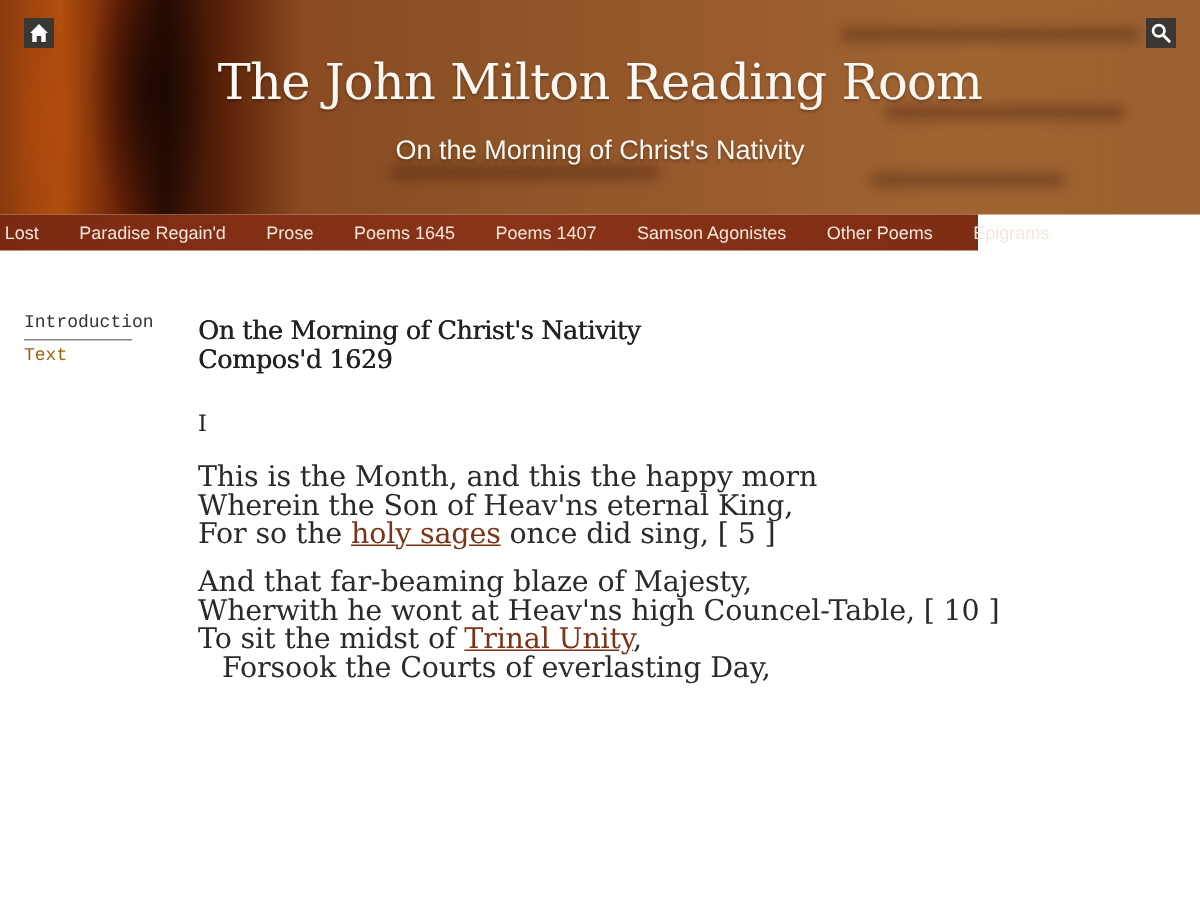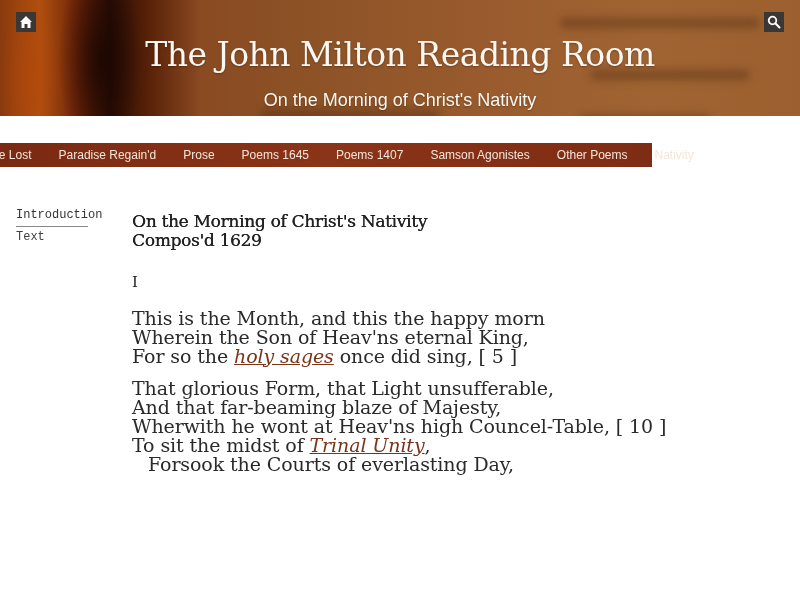--- a/index.html
+++ b/index.html
@@ -1,20 +1,20 @@
 <!DOCTYPE html>
 <html><head>
   <meta charset="utf-8">
   <style>
     * { box-sizing: border-box; margin: 0; padding: 0; }
     html, body { width: 800px; height: 600px; overflow: hidden; background: #fff; }
     body { font-family: "DejaVu Serif", serif; color: #222; position: relative; }
 
     .hero {
-      position: absolute; left: 0; top: 0; width: 800px; height: 116px;
+      position: absolute; left: 0; top: 0; width: 800px; height: 143px;
       background:
         radial-gradient(ellipse 60px 140px at 100px 60px, rgba(20,5,0,0.75), rgba(20,5,0,0) 70%),
         radial-gradient(ellipse 40px 140px at 30px 80px, rgba(180,70,10,0.6), rgba(180,70,10,0) 70%),
         linear-gradient(90deg, #8a3a0e 0px, #b0500f 40px, #6a2208 80px, #2a0c04 110px, #5a2208 150px, #8a4a22 200px, #8c5226 300px, #9a5c2e 500px, #a06432 650px, #9c6030 800px);
       overflow: hidden;
     }
     .hero .blur-line { position: absolute; height: 10px; border-radius: 6px; background: rgba(60,25,10,0.35); filter: blur(4px); }
     .hero-btn {
       position: absolute; top: 12px; width: 20px; height: 20px; background: #3b3735;
       display: flex; align-items: center; justify-content: center; cursor: pointer;
@@ -40,39 +40,39 @@
       font-family: "Liberation Sans", sans-serif; font-size: 12px; color: #f3e6dc;
       text-decoration: none; margin: 0 13.5px; cursor: pointer; white-space: nowrap;
     }
 
     .sidenav { position: absolute; left: 16px; top: 207px; width: 72px; }
     .sidenav a {
       display: block; font-family: Liberation Mono, monospace; font-size: 12px;
       color: #333; text-decoration: none; cursor: pointer; height: 20px; line-height: 16px;
     }
     .sidenav a.first { border-bottom: 1px solid #888; height: 20px; }
-    .sidenav a.active { color: #404040; margin-top: 2px; }
+    .sidenav a.active { color: #a16207; margin-top: 2px; }
 
     .content { position: absolute; left: 132px; top: 212px; width: 640px; }
     .content h1 {
       font-family: "DejaVu Serif", serif; font-size: 17px; font-weight: normal;
       color: #222; line-height: 19px; letter-spacing: -0.3px;
       text-shadow: 0.3px 0 0 #222;
     }
     .stanza-num {
       font-family: "DejaVu Serif", serif; font-size: 15px; color: #222; margin-top: 23px; height: 22px;
     }
     .stanza-num.bold { font-weight: bold; }
     .stanza { margin-top: 14px; }
     .line {
       font-family: "DejaVu Serif", serif; font-size: 19px; color: #2a2a2a;
       line-height: 18.8px; white-space: nowrap; letter-spacing: -0.1px;
     }
     .line.indent { padding-left: 16px; }
-    .line a { color: #7b3417; text-decoration: underline; cursor: pointer; font-style: italic; }
+    .line a { color: #7b3417; text-decoration: underline; cursor: pointer; }
   </style>
 </head>
 <body>
 
 <header class="hero">
   <div class="blur-line" style="left:560px;top:18px;width:200px;"></div>
   <div class="blur-line" style="left:590px;top:70px;width:160px;"></div>
   <div class="blur-line" style="left:580px;top:115px;width:130px;"></div>
   <div class="blur-line" style="left:260px;top:110px;width:180px;"></div>
 
@@ -93,21 +93,21 @@
 </header>
 
 <nav class="nav">
   <a>Paradise Lost</a>
   <a>Paradise Regain'd</a>
   <a>Prose</a>
   <a>Poems 1645</a>
   <a>Poems 1407</a>
   <a>Samson Agonistes</a>
   <a>Other Poems</a>
-  <a>Nativity</a>
+  <a>Epigrams</a>
 </nav>
 
 <aside class="sidenav">
   <a class="first">Introduction</a>
   <a class="active">Text</a>
 </aside>
 
 <main class="content">
   <h1>
     <span>On the Morning of Christ's Nativity</span><br>
@@ -115,19 +115,18 @@
   </h1>
 
   <div class="stanza-num">I</div>
   <div class="stanza">
     <div class="line">This is the Month, and this the happy morn</div>
     <div class="line">Wherein the Son of Heav'ns eternal King,</div>
     <div class="line"><span>For so the </span><a>holy sages</a><span> once did sing, [ 5 ]</span></div>
   </div>
 
   <div class="stanza">
-    <div class="line">That glorious Form, that Light unsufferable,</div>
     <div class="line">And that far-beaming blaze of Majesty,</div>
     <div class="line">Wherwith he wont at Heav'ns high Councel-Table, [ 10 ]</div>
     <div class="line"><span>To sit the midst of </span><a>Trinal Unity</a><span>,</span></div>
     <div class="line indent">Forsook the Courts of everlasting Day,</div>
   </div>
 </main>
 
 </body></html>

